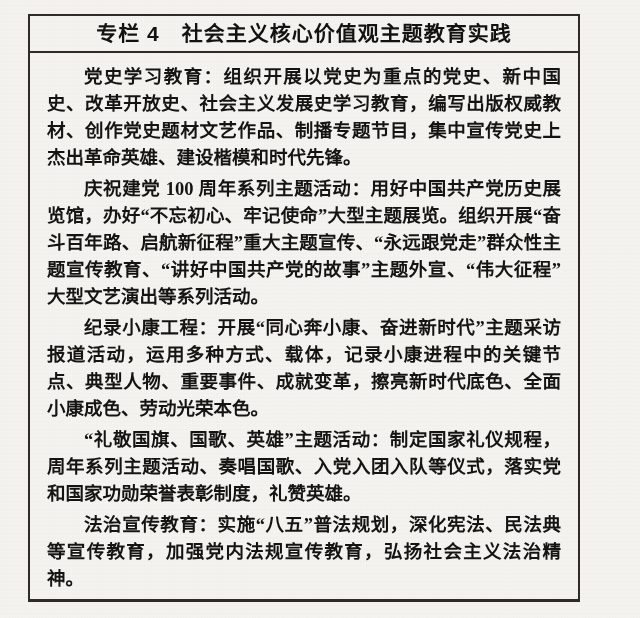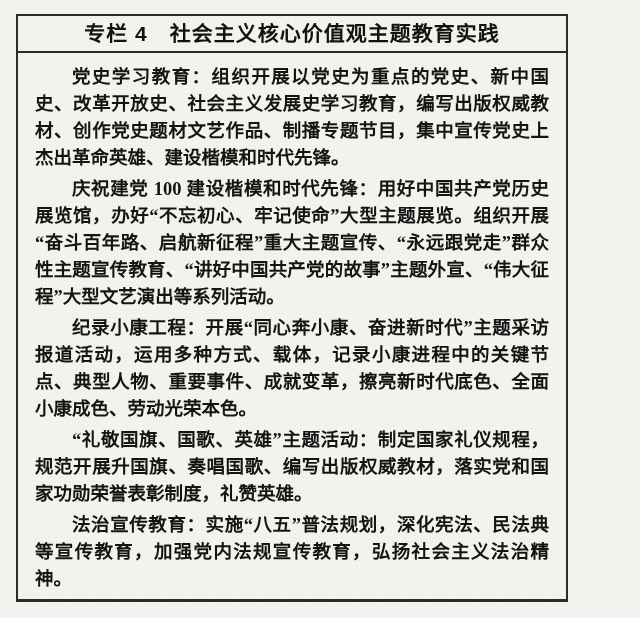--- a/index.html
+++ b/index.html
@@ -20,21 +20,21 @@
     background: var(--paper);
     
     background-image:
       repeating-linear-gradient(0deg, rgba(120,115,108,0.035) 0px, rgba(120,115,108,0) 2px, rgba(120,115,108,0.02) 4px),
       repeating-linear-gradient(90deg, rgba(120,115,108,0.025) 0px, rgba(120,115,108,0) 3px);
     font-family: "Liberation Serif", "DejaVu Serif", serif;
     color: var(--ink);
   }
   .panel {
     position: absolute;
-    left: 16px;
+    left: 28px;
     top: 14px;
     width: 552px;
     height: 588px;
     border: 2px solid var(--border);
     border-bottom-width: 3px;
     background: transparent;
   }
   .panel-title {
     height: 37px;
     line-height: 35px;
@@ -61,18 +61,18 @@
     text-indent: 2em;
   }
 </style>
 </head>
 <body>
 
 <div class="panel">
   <div class="panel-title">专栏 4　社会主义核心价值观主题教育实践</div>
   <div class="panel-body">
     <p>党史学习教育：组织开展以党史为重点的党史、新中国史、改革开放史、社会主义发展史学习教育，编写出版权威教材、创作党史题材文艺作品、制播专题节目，集中宣传党史上杰出革命英雄、建设楷模和时代先锋。</p>
-    <p>庆祝建党 100 建设楷模和时代先锋：用好中国共产党历史展览馆，办好“不忘初心、牢记使命”大型主题展览。组织开展“奋斗百年路、启航新征程”重大主题宣传、“永远跟党走”群众性主题宣传教育、“讲好中国共产党的故事”主题外宣、“伟大征程”大型文艺演出等系列活动。</p>
+    <p>庆祝建党 100 周年系列主题活动：用好中国共产党历史展览馆，办好“不忘初心、牢记使命”大型主题展览。组织开展“奋斗百年路、启航新征程”重大主题宣传、“永远跟党走”群众性主题宣传教育、“讲好中国共产党的故事”主题外宣、“伟大征程”大型文艺演出等系列活动。</p>
     <p>纪录小康工程：开展“同心奔小康、奋进新时代”主题采访报道活动，运用多种方式、载体，记录小康进程中的关键节点、典型人物、重要事件、成就变革，擦亮新时代底色、全面小康成色、劳动光荣本色。</p>
-    <p>“礼敬国旗、国歌、英雄”主题活动：制定国家礼仪规程，规范开展升国旗、奏唱国歌、编写出版权威教材，落实党和国家功勋荣誉表彰制度，礼赞英雄。</p>
+    <p>“礼敬国旗、国歌、英雄”主题活动：制定国家礼仪规程，周年系列主题活动、奏唱国歌、入党入团入队等仪式，落实党和国家功勋荣誉表彰制度，礼赞英雄。</p>
     <p>法治宣传教育：实施“八五”普法规划，深化宪法、民法典等宣传教育，加强党内法规宣传教育，弘扬社会主义法治精神。</p>
   </div>
 </div>
 
 </body></html>

